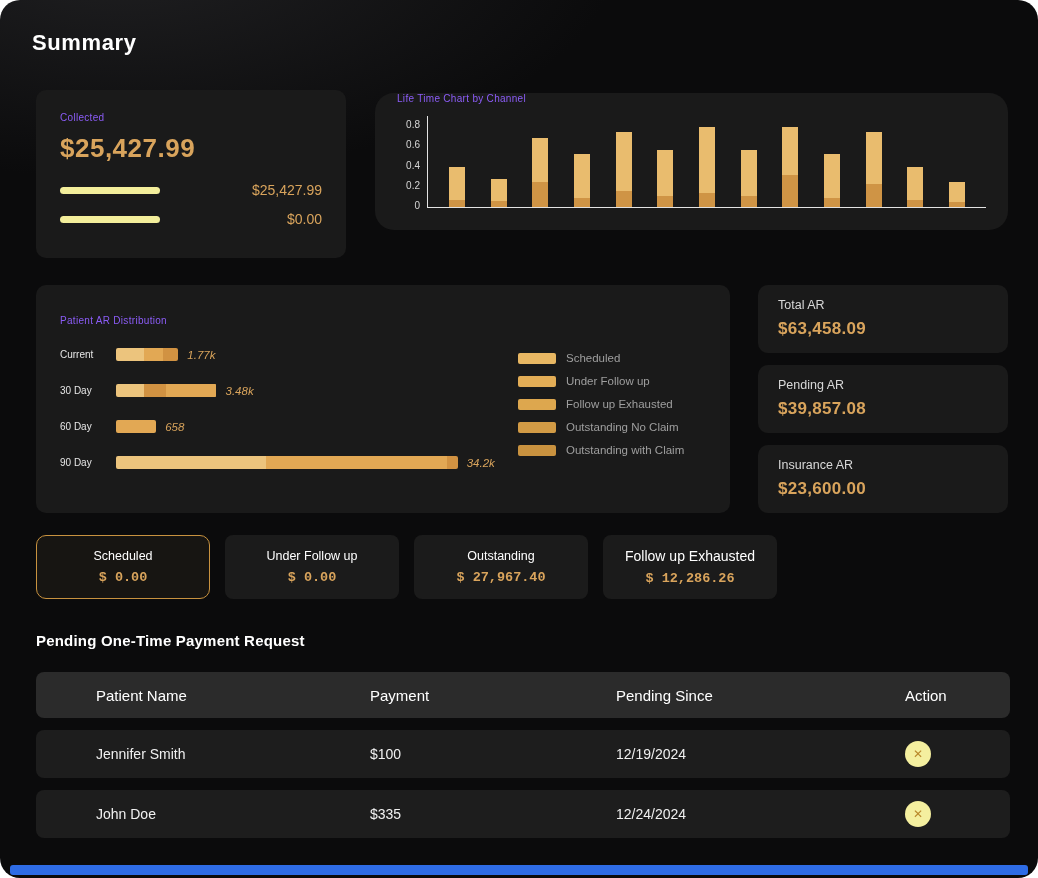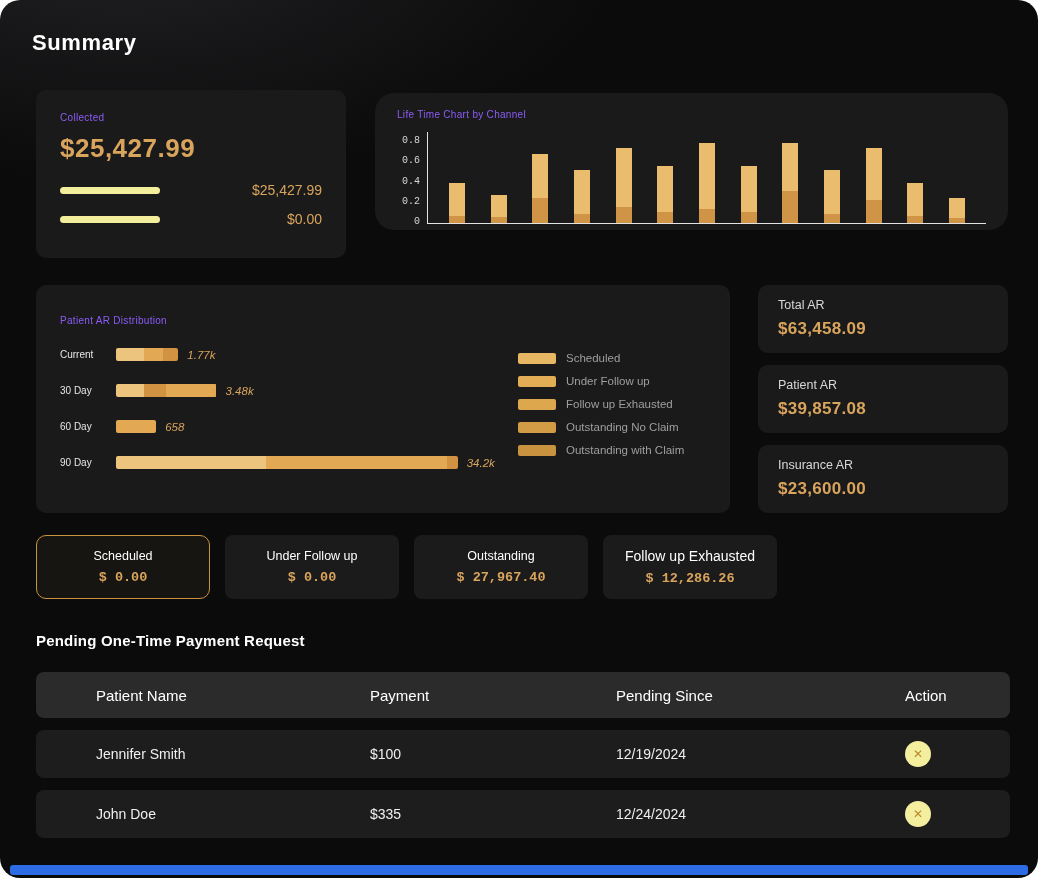--- a/index.html
+++ b/index.html
@@ -34,27 +34,27 @@
     margin-top: 10px; font-size: 26px; font-weight: 600; color: #d9a45c; letter-spacing: 0.5px;
   }
   .collected-bars { margin-top: 18px; }
   .cbar-row { display: flex; align-items: center; margin-top: 13px; }
   .cbar { width: 100px; height: 7px; border-radius: 4px; background: #f3ee9b; }
   .cbar-label { flex: 1; text-align: right; color: #d9a45c; font-size: 14px; }
 
   
   .lifetime-card {
     position: absolute; left: 375px; top: 93px; width: 633px; height: 137px;
-    background: #1a1a1a; border-radius: 19px; padding: 16px 22px;
+    background: #1a1a1a; border-radius: 19px; padding: 0 22px;
   }
   .vchart { display: flex; margin-top: 12px; }
   .vchart-yaxis {
     width: 30px; height: 92px; display: flex; flex-direction: column;
     justify-content: space-between; align-items: flex-end; padding-right: 7px;
-    font-size: 10px; color: #d6d6d6; font-family: Liberation Mono, monospace;
+    font-size: 10px; color: #d6d6d6;
   }
   .ytick { transform: translateY(3px); }
   .vchart-plot {
     flex: 1; height: 92px;
     border-left: 1px solid #e3e3e3; border-bottom: 1px solid #e3e3e3;
     display: flex; align-items: flex-end; justify-content: space-around; padding: 0 8px;
   }
   .vbar { width: 16px; display: flex; flex-direction: column; justify-content: flex-end; }
 
   
@@ -276,21 +276,21 @@
         </div>
     </div>
   </div>
 
   <div class="ar-cards">
       <div class="ar-card">
         <div class="ar-label">Total AR</div>
         <div class="ar-value">$63,458.09</div>
       </div>
       <div class="ar-card">
-        <div class="ar-label">Patient AR</div>
+        <div class="ar-label">Pending AR</div>
         <div class="ar-value">$39,857.08</div>
       </div>
       <div class="ar-card">
         <div class="ar-label">Insurance AR</div>
         <div class="ar-value">$23,600.00</div>
       </div>
     </div>
 
   <div class="status-cards">
       <div class="status-card active">

